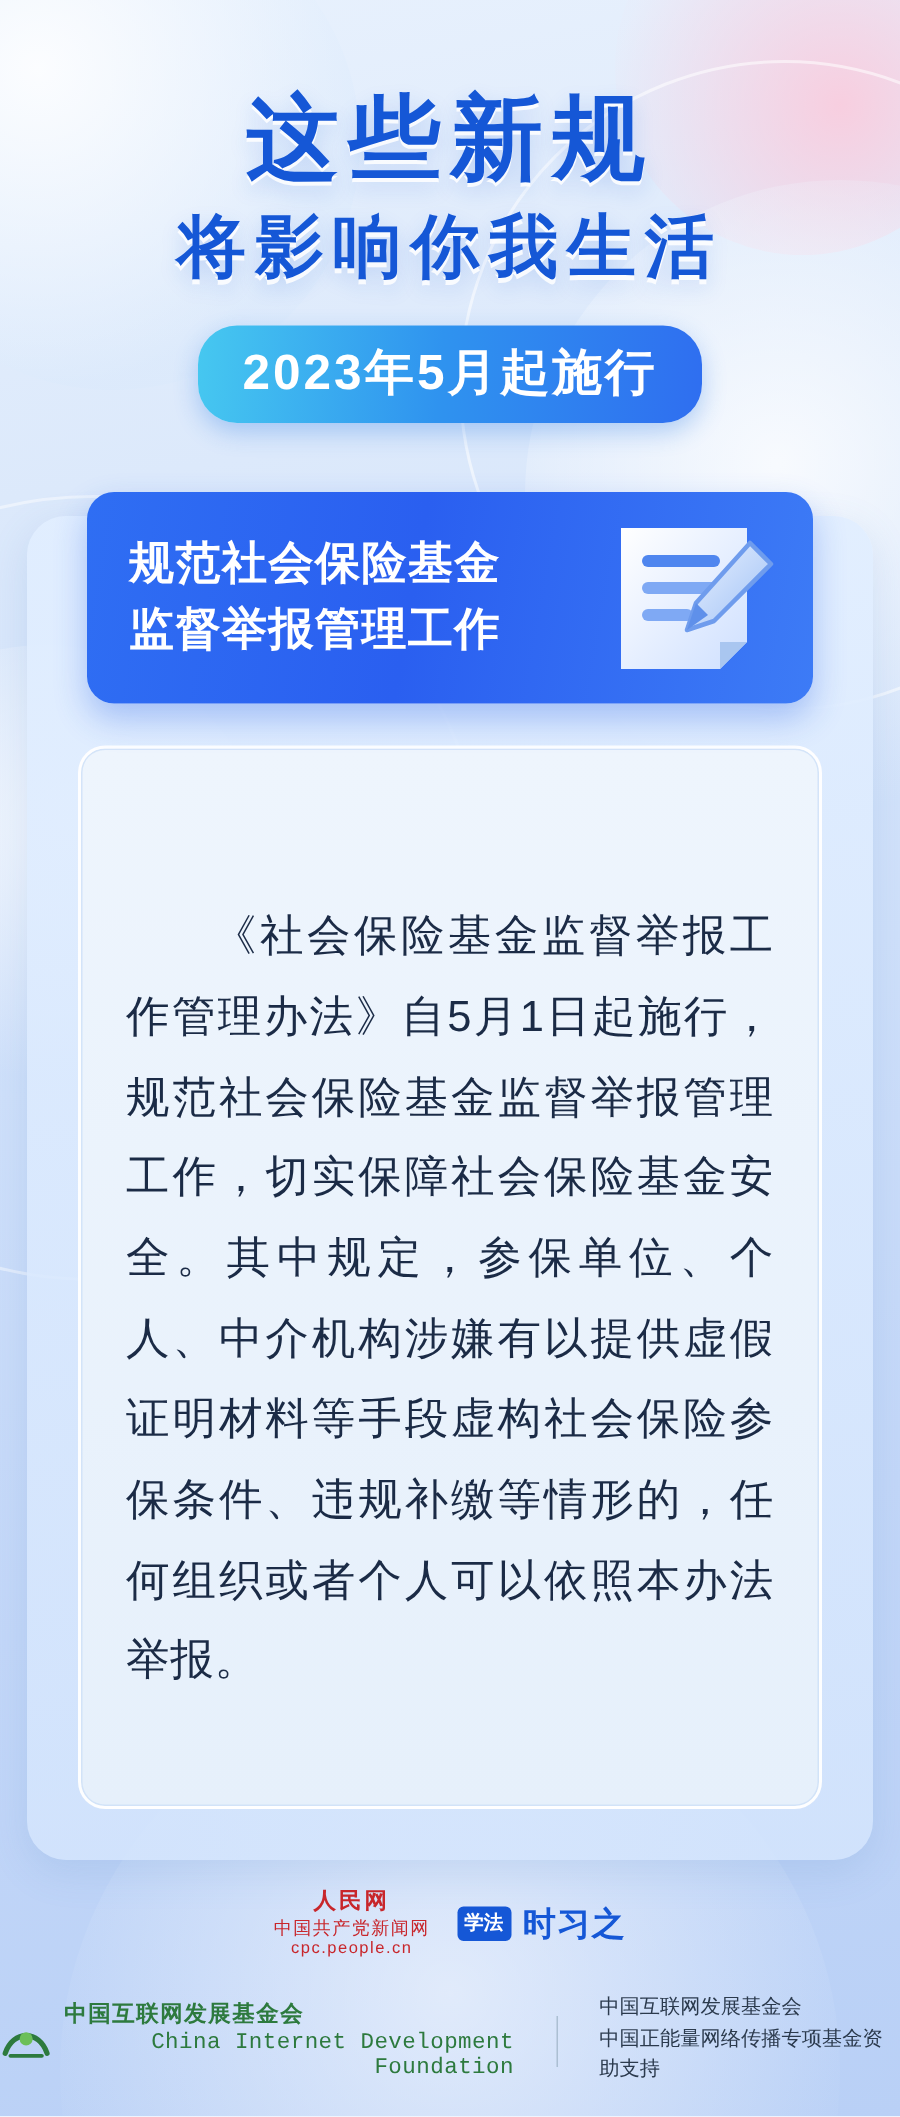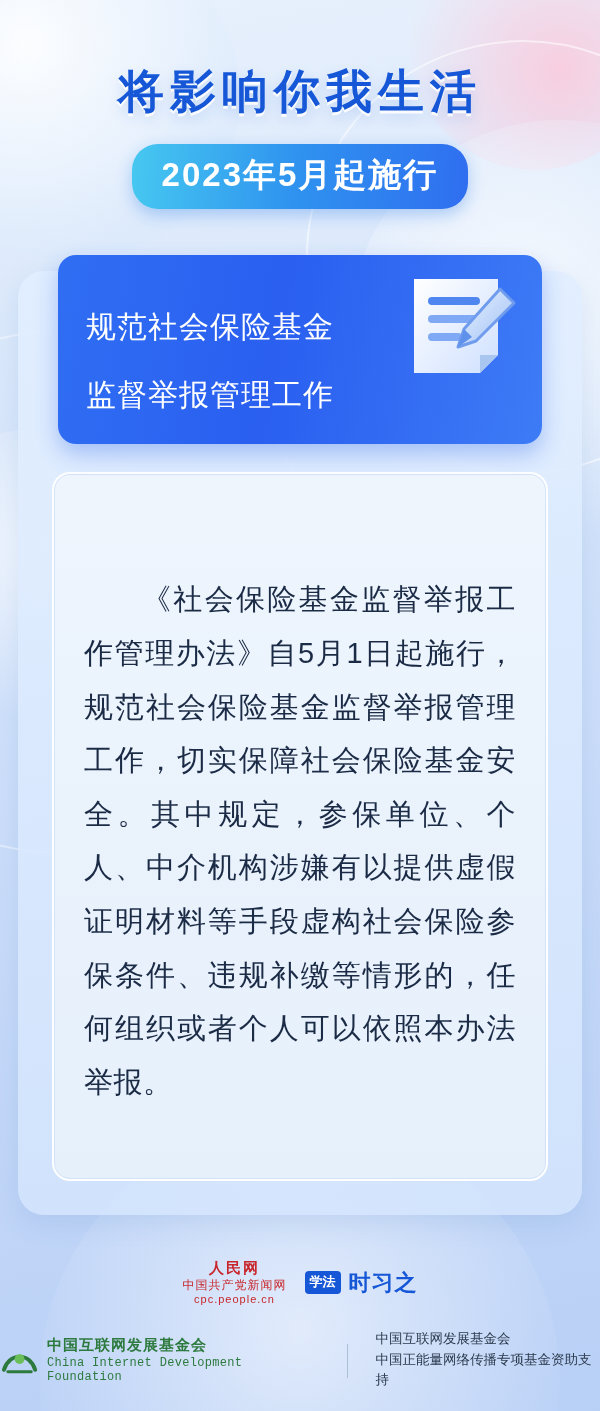--- a/index.html
+++ b/index.html
@@ -122,24 +122,23 @@
     background: linear-gradient(100deg, #2f6ef3 0%, #2a5ff0 45%, #3d7bf6 100%);
     box-shadow: 0 10px 22px rgba(38,96,230,0.32);
     padding: 26px 150px 28px 28px;
     min-height: 112px;
     box-sizing: border-box;
     margin-top: -34px;
   }
   .banner-title {
     color: #ffffff;
     font-size: 30px;
-    font-weight: normal;
+    font-weight: bold;
     line-height: 1.45;
     letter-spacing: 1px;
-    margin-top: 24px;
   }
   .banner-icon {
     position: absolute;
     right: 20px;
     top: 14px;
     width: 120px;
     height: 118px;
   }
 
   .body-box {
@@ -239,22 +238,23 @@
   }
   .cidf-text .cn {
     color: #2d7a3e;
     font-size: 15px;
     font-weight: bold;
     letter-spacing: 1px;
     line-height: 1.2;
   }
   .cidf-text .en {
     color: #2d7a3e;
-    font-size: 12px;
+    font-size: 15px;
     letter-spacing: 0.3px;
+    text-align: right;
   }
   .divider-v {
     width: 1px;
     height: 34px;
     background: #8fa7b9;
     opacity: 0.6;
   }
   .support-lines {
     color: #2b3a4d;
     font-size: 13.5px;
@@ -268,20 +268,21 @@
 
   <div class="blob blob-1"></div>
   <div class="blob blob-2"></div>
   <div class="blob blob-3"></div>
   <div class="blob blob-4"></div>
   <div class="blob blob-5"></div>
   <div class="arc"></div>
   <div class="arc2"></div>
 
   <div class="header">
+    <div class="title-line title-line-1">这些新规</div>
     <div class="title-line title-line-2">将影响你我生活</div>
     <div class="subtitle-wrap">
       <span class="subtitle-pill">2023年5月起施行</span>
     </div>
   </div>
 
   <div class="card-shell">
 
     <div class="banner">
       <div class="banner-title">规范社会保险基金</div>

